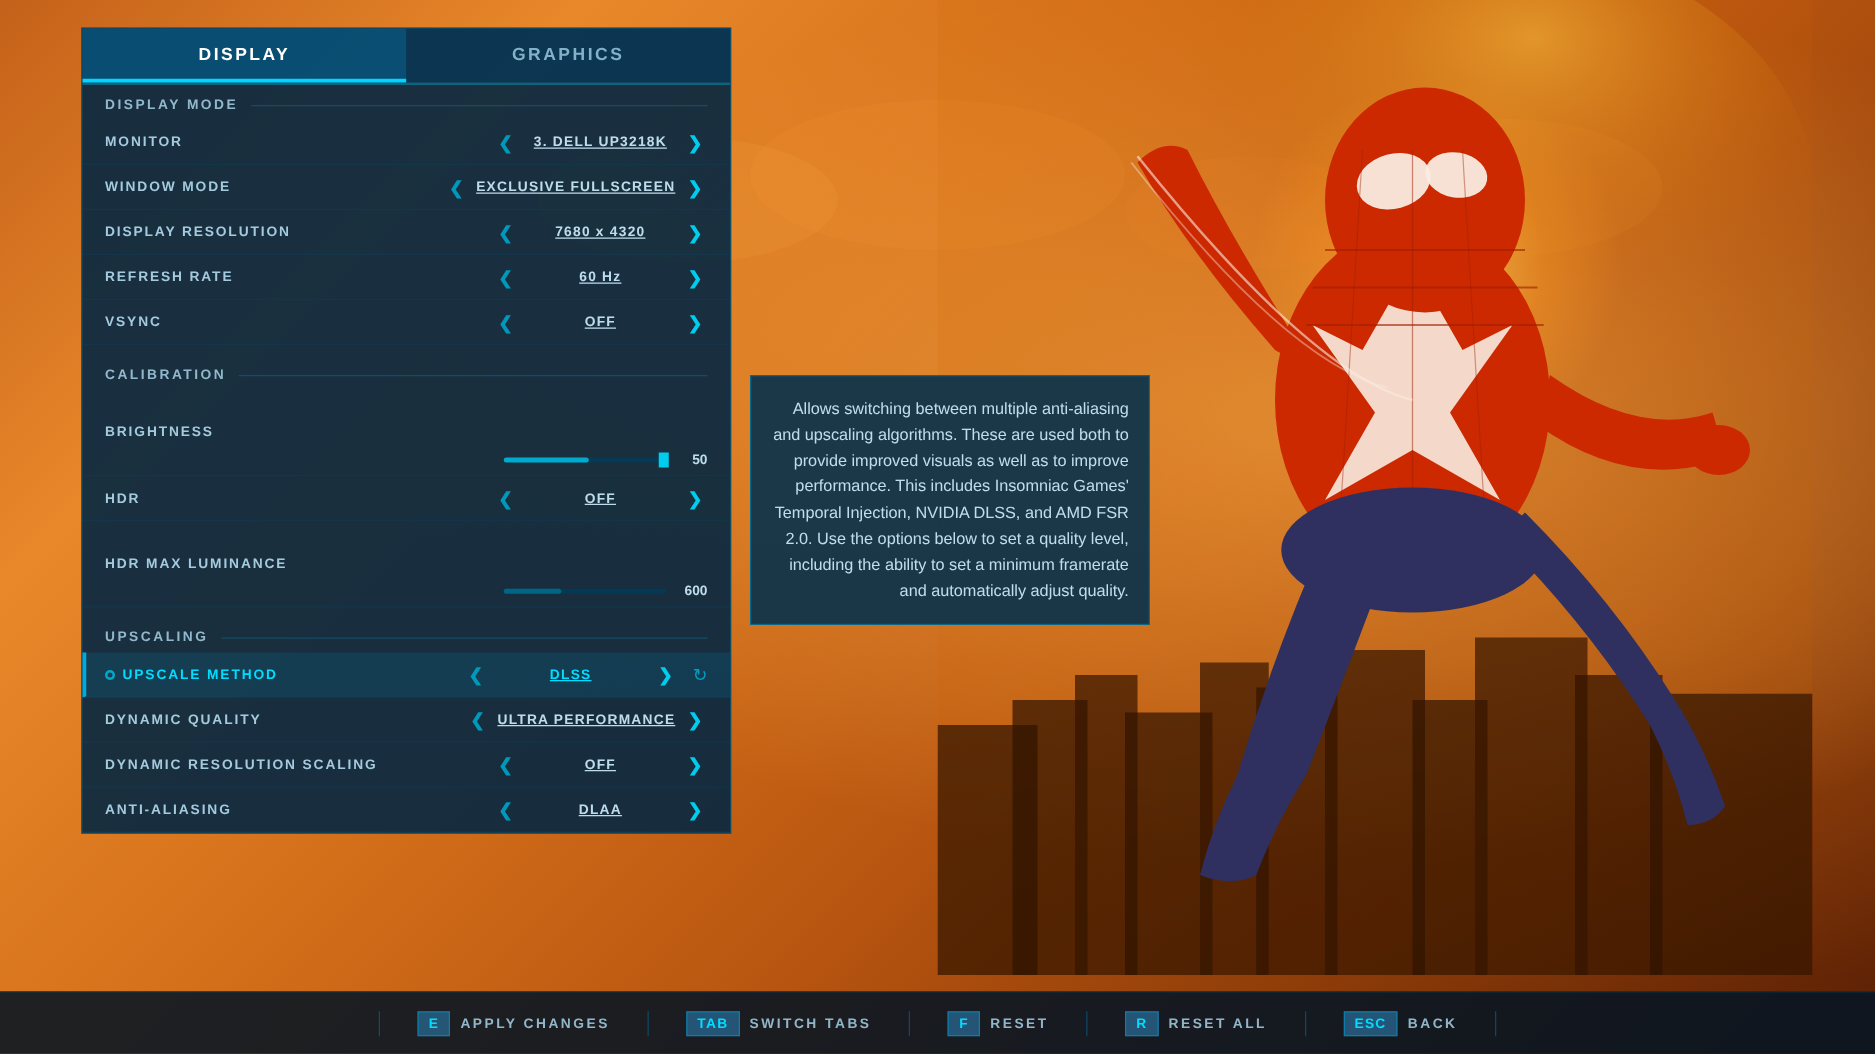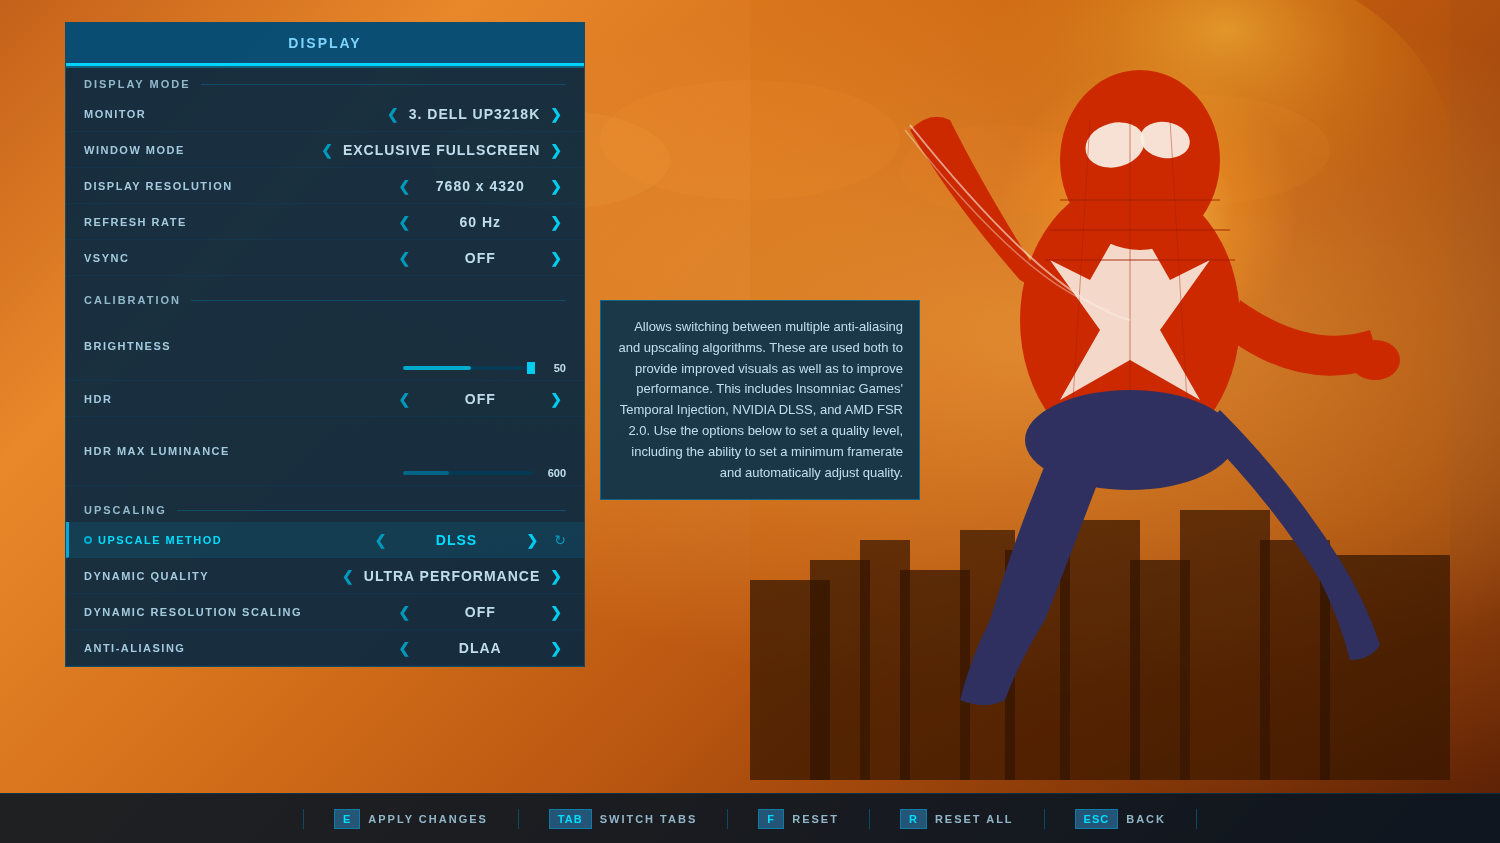--- a/index.html
+++ b/index.html
@@ -77,21 +77,21 @@
       font-size: 14px;
       font-weight: bold;
       letter-spacing: 2px;
       cursor: pointer;
       color: rgba(160, 210, 230, 0.8);
       background: rgba(0, 60, 100, 0.5);
       border-bottom: 3px solid transparent;
     }
 
     .tab.active {
-      color: #7dd3fc;
+      color: #ffffff;
       background: rgba(0, 100, 150, 0.6);
       border-bottom: 3px solid #00d4ff;
     }
 
     
     .settings-content {
       padding: 0;
     }
 
     
@@ -152,26 +152,27 @@
       color: #00ccee;
       font-size: 14px;
       cursor: pointer;
       padding: 2px 4px;
       font-weight: bold;
     }
 
     .arrow-btn.left { color: #0099bb; }
 
     .setting-value {
-      font-size: 14px;
+      font-size: 11px;
       font-weight: bold;
       letter-spacing: 1px;
       color: rgba(200, 230, 245, 0.95);
       min-width: 120px;
       text-align: center;
+      text-decoration: underline;
     }
 
     .setting-value.active {
       color: #00ddff;
     }
 
     
     .slider-container {
       display: flex;
       align-items: center;
@@ -383,20 +384,21 @@
     <ellipse cx="350" cy="60" rx="150" ry="60" fill="rgba(255,160,60,0.25)"></ellipse>
     <ellipse cx="600" cy="90" rx="100" ry="45" fill="rgba(255,140,50,0.2)"></ellipse>
     <ellipse cx="800" cy="70" rx="130" ry="55" fill="rgba(255,170,70,0.22)"></ellipse>
   </svg>
 </div>
 
 <div class="settings-panel">
 
   <div class="tab-bar">
     <div class="tab active">DISPLAY</div>
+    <div class="tab">GRAPHICS</div>
   </div>
 
   <div class="settings-content">
 
     <div class="section-header">
       <span class="section-title">DISPLAY MODE</span>
       <div class="section-line"></div>
     </div>
 
     <div class="setting-row">

